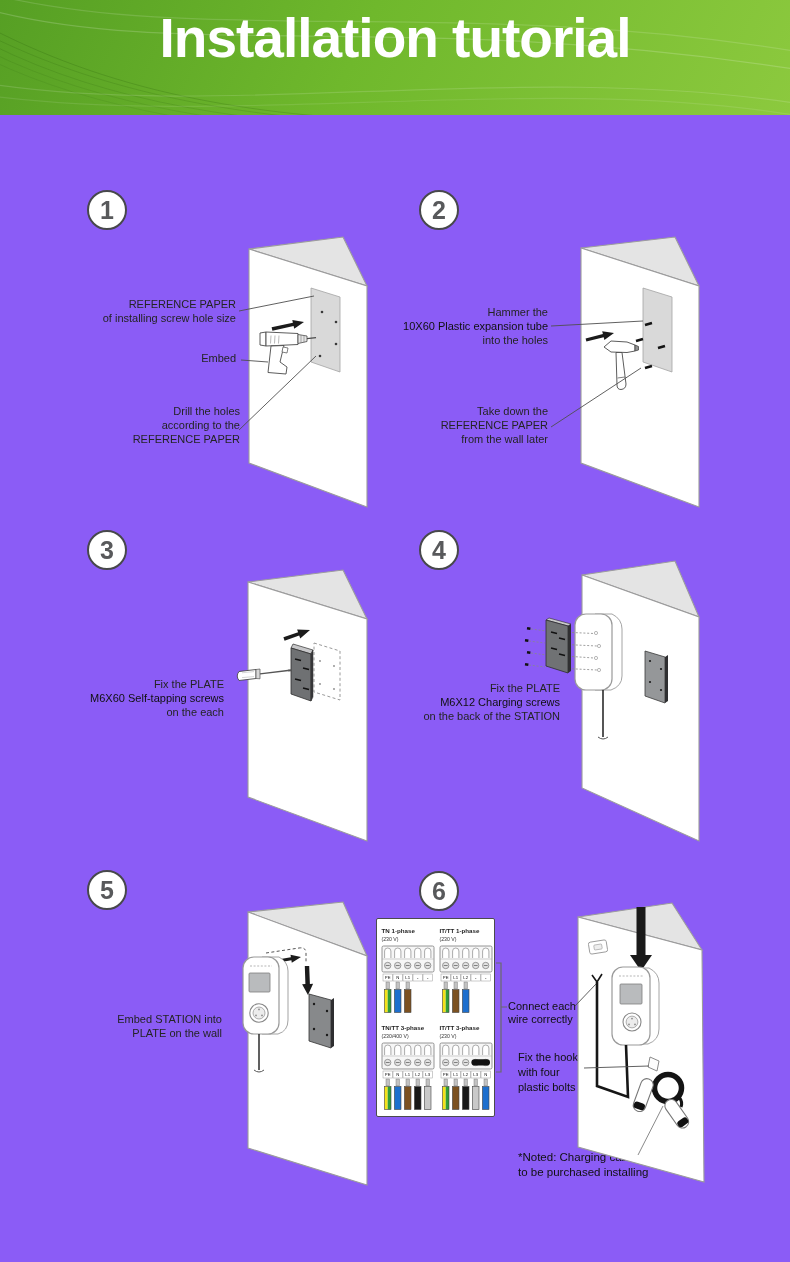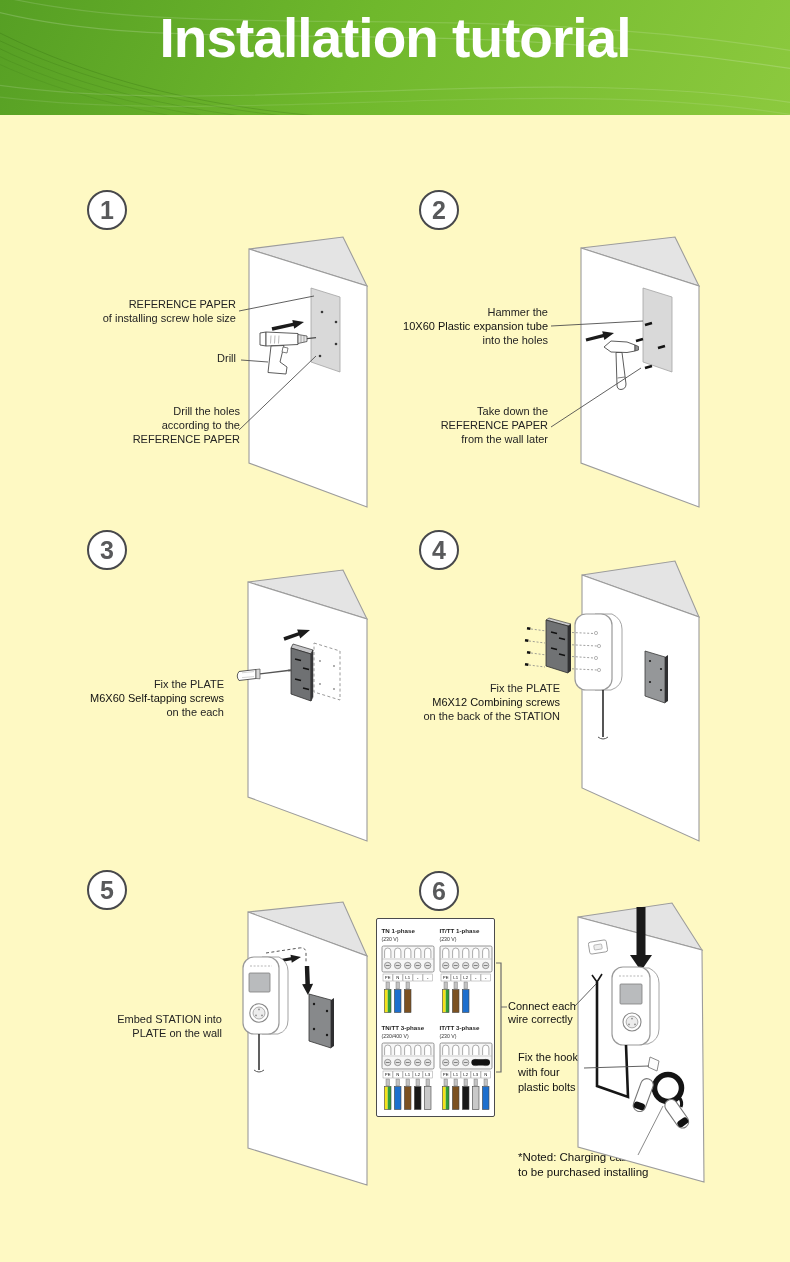--- a/index.html
+++ b/index.html
@@ -4,21 +4,21 @@
 <style>
   :root{
     --banner_green_dark:#569f24;
     --banner_green_mid:#6fb82c;
     --banner_green_light:#8cc93e;
     --title_color:#ffffff;
     --note_red:#e8111a;
     --text_color:#242424;
   }
   html,body{margin:0;padding:0;background:#ffffff;}
-  #page{position:relative;width:790px;height:1262px;background:#fef9c3;overflow:hidden;
+  #page{position:relative;width:790px;height:1262px;background:#8b5cf6;overflow:hidden;
         font-family:"Liberation Sans","DejaVu Sans",sans-serif;}
   
   #banner{position:absolute;left:0;top:0;width:790px;height:115px;
           background:linear-gradient(115deg,var(--banner_green_dark) 0%,var(--banner_green_mid) 45%,var(--banner_green_light) 100%);}
   #banner svg{position:absolute;left:0;top:0;}
   #page-title{position:absolute;left:0;top:6px;width:790px;text-align:center;
               font-size:55px;font-weight:700;letter-spacing:-1px;color:var(--title_color);margin:0;}
   
   .badge{position:absolute;width:40px;height:40px;border:2.6px solid #47484b;border-radius:50%;
          display:flex;align-items:center;justify-content:center;box-sizing:border-box;
@@ -82,21 +82,21 @@
     </div>
   <div class="badge" style="left:419px;top:871px;">
       <span>6</span>
     </div>
 
   <div class="lbl" style="left:76px;width:160px;top:297px;">
       <div class="ln">REFERENCE PAPER</div>
       <div class="ln">of installing screw hole size</div>
     </div>
   <div class="lbl" style="left:76px;width:160px;top:351px;">
-      <div class="ln">Drill</div>
+      <div class="ln">Embed</div>
     </div>
   <div class="lbl" style="left:80px;width:160px;top:404px;">
       <div class="ln">Drill the holes</div>
       <div class="ln">according to the</div>
       <div class="ln">REFERENCE PAPER</div>
     </div>
 
   <div class="lbl" style="left:373px;width:175px;top:305px;">
       <div class="ln">Hammer the</div>
       <div class="ln b">10X60 Plastic expansion tube</div>
@@ -109,21 +109,21 @@
     </div>
 
   <div class="lbl" style="left:64px;width:160px;top:677px;">
       <div class="ln">Fix the PLATE</div>
       <div class="ln b">M6X60 Self-tapping screws</div>
       <div class="ln">on the each</div>
     </div>
 
   <div class="lbl" style="left:395px;width:165px;top:681px;">
       <div class="ln">Fix the PLATE</div>
-      <div class="ln b">M6X12 Combining screws</div>
+      <div class="ln b">M6X12 Charging screws</div>
       <div class="ln">on the back of the STATION</div>
     </div>
 
   <div class="lbl" style="left:62px;width:160px;top:1012px;">
       <div class="ln">Embed STATION into</div>
       <div class="ln">PLATE on the wall</div>
     </div>
 
   <div class="lbl la lh13" style="left:508px;width:80px;top:1000px;">
       <div class="ln b">Connect each</div>

